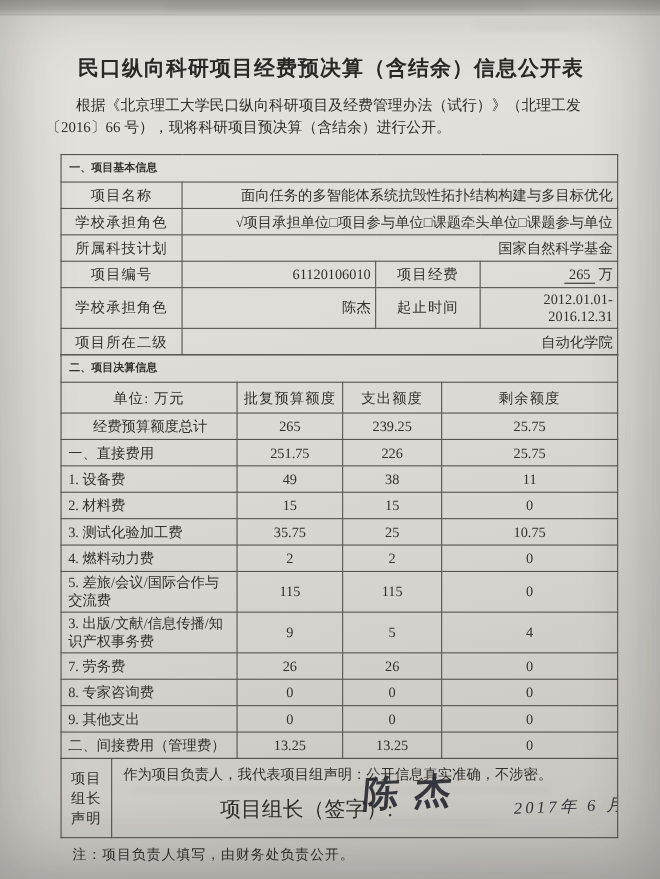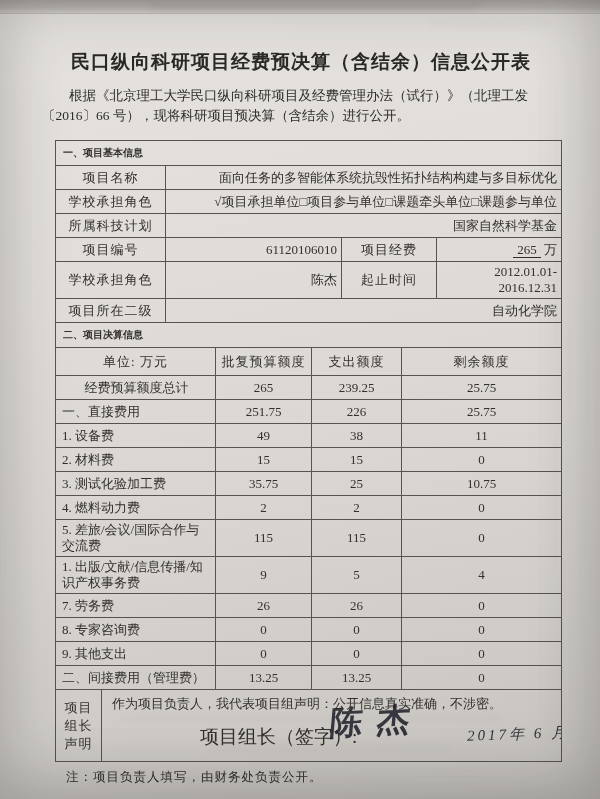--- a/index.html
+++ b/index.html
@@ -194,21 +194,21 @@
         <td class="num">2</td>
         <td class="num">0</td>
       </tr>
       <tr class="tall">
         <td class="rlabel">5. 差旅/会议/国际合作与交流费</td>
         <td class="num">115</td>
         <td class="num">115</td>
         <td class="num">0</td>
       </tr>
       <tr class="tall">
-        <td class="rlabel">1. 出版/文献/信息传播/知识产权事务费</td>
+        <td class="rlabel">3. 出版/文献/信息传播/知识产权事务费</td>
         <td class="num">9</td>
         <td class="num">5</td>
         <td class="num">4</td>
       </tr>
       <tr>
         <td class="rlabel">7. 劳务费</td>
         <td class="num">26</td>
         <td class="num">26</td>
         <td class="num">0</td>
       </tr>

